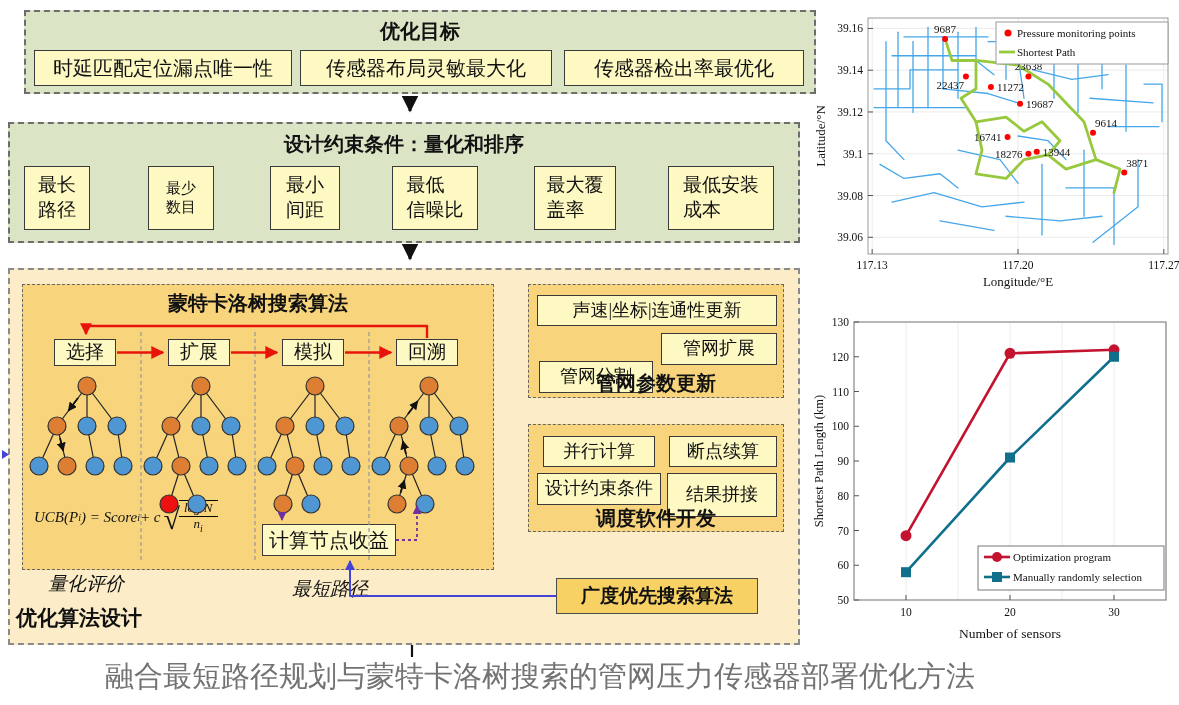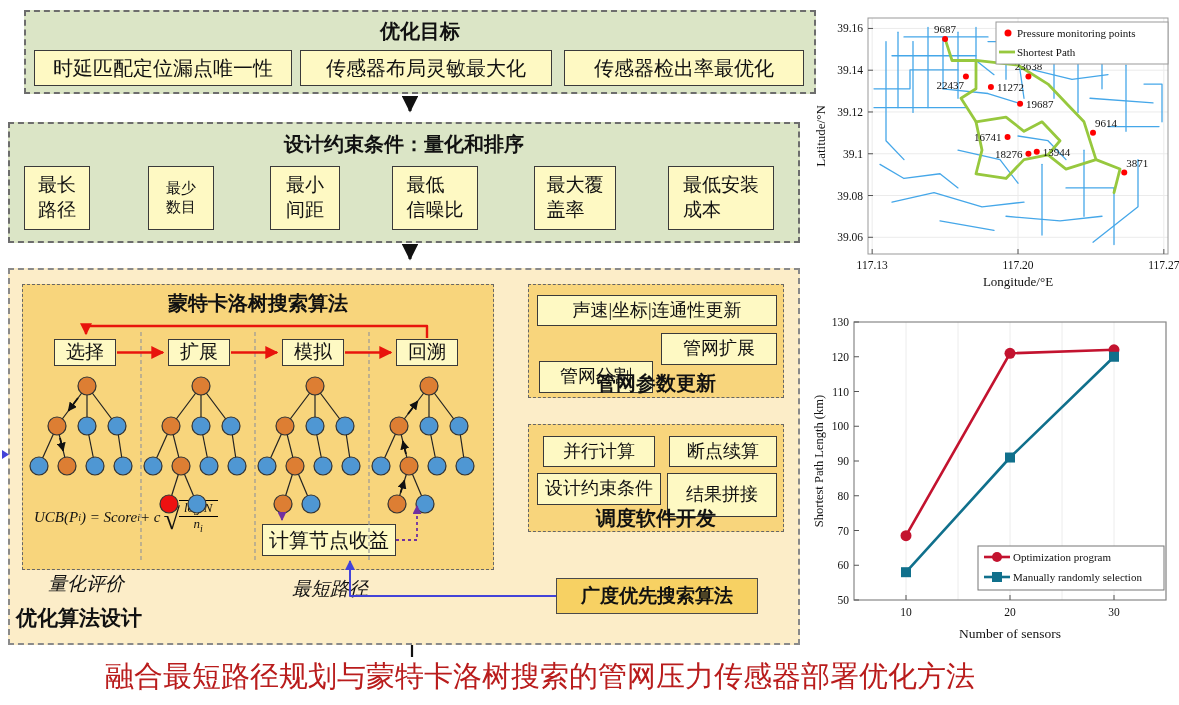--- a/index.html
+++ b/index.html
@@ -12,21 +12,21 @@
         font-size:20px;text-align:left;white-space:pre-line;line-height:1.3;}
   .yellow{background:var(--panel-cream,#fcedc8);border:2px dashed #8a8a8a;}
   .gold{background:var(--panel-gold,#f8d57c);border:1.6px dashed #666;}
   .group{background:var(--panel-gold,#f8d57c);border:1.6px dashed #666;}
   .group .wbox{font-size:18px;}
   .gtitle{font-weight:bold;font-size:20px;text-align:center;}
   .bfs{background:var(--bfs-gold,#f7d163);border:1.8px solid #4a4a4a;display:flex;align-items:center;
        justify-content:center;font-weight:bold;font-size:19px;}
   .hand{font-style:italic;font-size:19px;}
   .bold-label{font-weight:bold;font-size:21px;}
-  .caption{font-family:"Liberation Sans","DejaVu Sans",sans-serif;font-size:29px;text-align:center;color:#b91c1c;}
+  .caption{font-family:"Liberation Sans","DejaVu Sans",sans-serif;font-size:29px;text-align:center;color:#737373;}
   svg{position:absolute;overflow:visible;}
   #overlay{pointer-events:none;}
   .formula{display:flex;align-items:center;font-size:15px;}
   .it{font-style:italic;}
   .formula sub{font-size:10px;font-style:italic;}
   .radical{font-size:30px;line-height:.8;margin:0 -1px 0 3px;transform:translateY(2px);font-style:normal;}
   .frac{display:inline-flex;flex-direction:column;align-items:center;border-top:1.4px solid #000;
         line-height:1.15;font-size:13px;}
   .num{border-bottom:1.2px solid #000;padding:0 5px;}
 </style>

